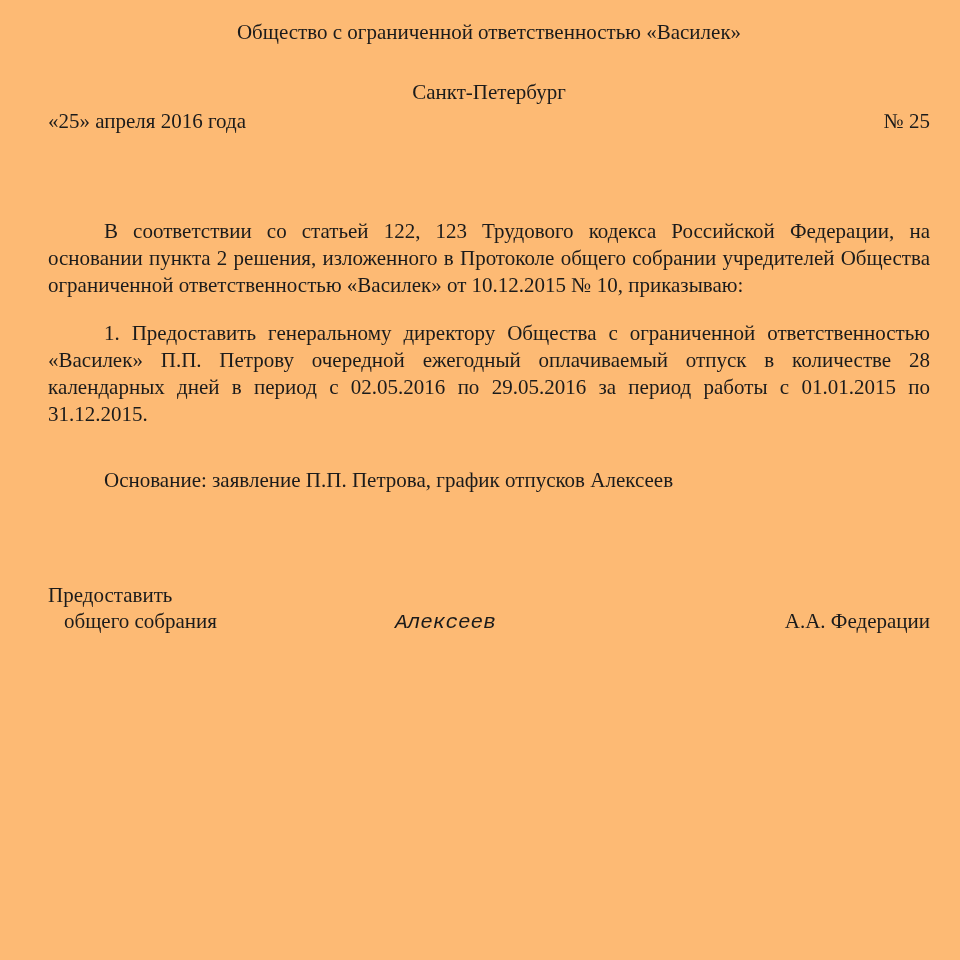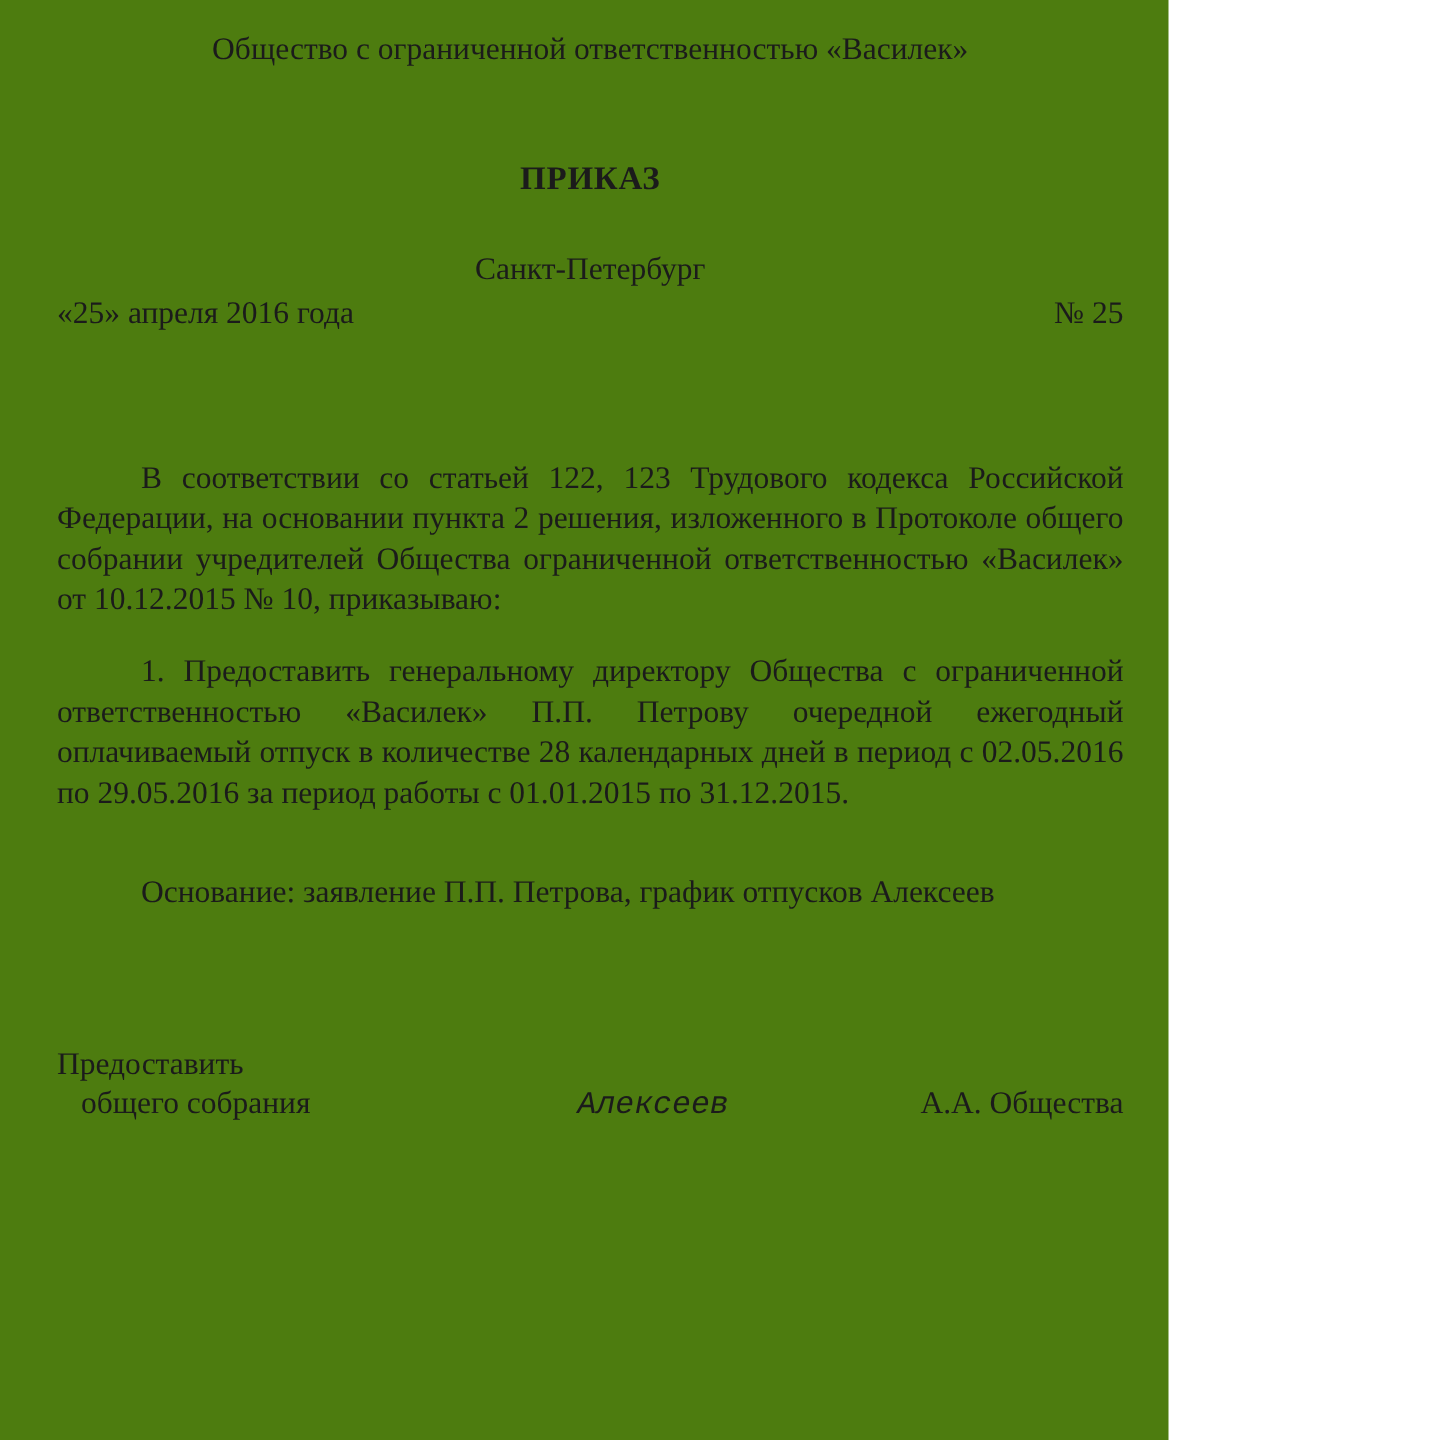--- a/index.html
+++ b/index.html
@@ -9,25 +9,25 @@
   }
   body {
     width: 960px;
     height: 960px;
     overflow: hidden;
     font-family: "Liberation Serif", "DejaVu Serif", serif;
     color: #1b1b1b;
     font-size: 21px;
   }
   .page {
-    width: 779px;
+    width: 960px;
     height: 960px;
     box-sizing: border-box;
-    padding: 20px 30px 0 38px;
-    background: #4d7c0f;
+    padding: 20px 30px 0 48px;
+    background: #fdba74;
   }
   .org-name {
     text-align: center;
     font-size: 21px;
     margin: 0 0 0 0;
   }
   .doc-title {
     text-align: center;
     font-weight: bold;
     font-size: 22px;
@@ -75,38 +75,37 @@
   .sig-grow { flex: 1 1 auto; font-style: italic; font-family: Liberation Mono, monospace; }
   .sig-name { flex: 0 0 auto; text-align: right; }
 </style>
 </head>
 <body>
 
 <div class="page">
 
   <div class="org-name">Общество с ограниченной ответственностью «Василек»</div>
 
-  <div class="doc-title">ПРИКАЗ</div>
 
   <div class="city">Санкт-Петербург</div>
 
   <div class="date-number-row">
     <span>«25» апреля 2016 года</span>
     <span>№ 25</span>
   </div>
 
 
   <p class="para para-intro">В соответствии со статьей 122, 123 Трудового кодекса Российской Федерации, на основании пункта 2 решения, изложенного в Протоколе общего собрании учредителей Общества ограниченной ответственностью «Василек» от 10.12.2015 № 10, приказываю:</p>
 
   <p class="para para-order">1. Предоставить генеральному директору Общества с ограниченной ответственностью «Василек» П.П. Петрову очередной ежегодный оплачиваемый отпуск в количестве 28 календарных дней в период с 02.05.2016 по 29.05.2016 за период работы с 01.01.2015 по 31.12.2015.</p>
 
   <div class="basis">Основание: заявление П.П. Петрова, график отпусков Алексеев</div>
 
   <div class="sig-block-1">
     <div>Предоставить</div>
     <div class="sig-row">
       <span class="sig-role">общего собрания</span>
       <span class="sig-grow">Алексеев</span>
-      <span class="sig-name">А.А. Общества</span>
+      <span class="sig-name">А.А. Федерации</span>
     </div>
   </div>
 
 </div>
 
 </body></html>

